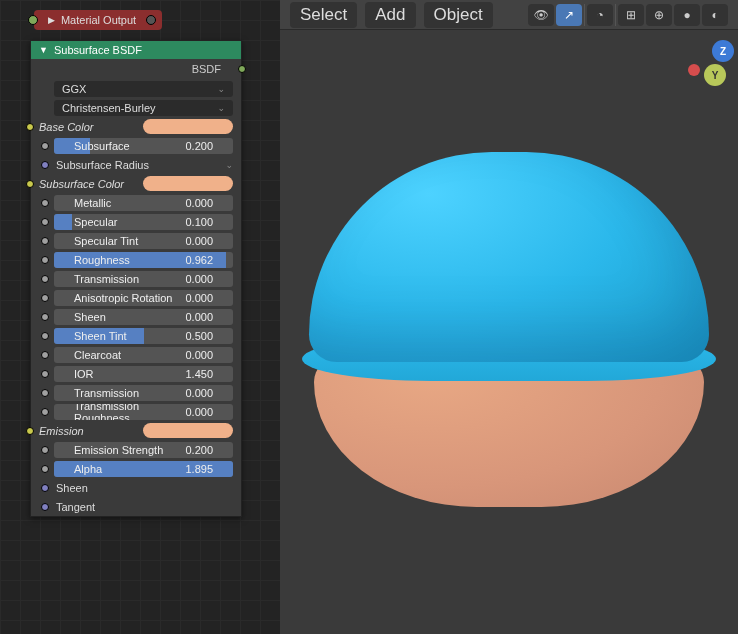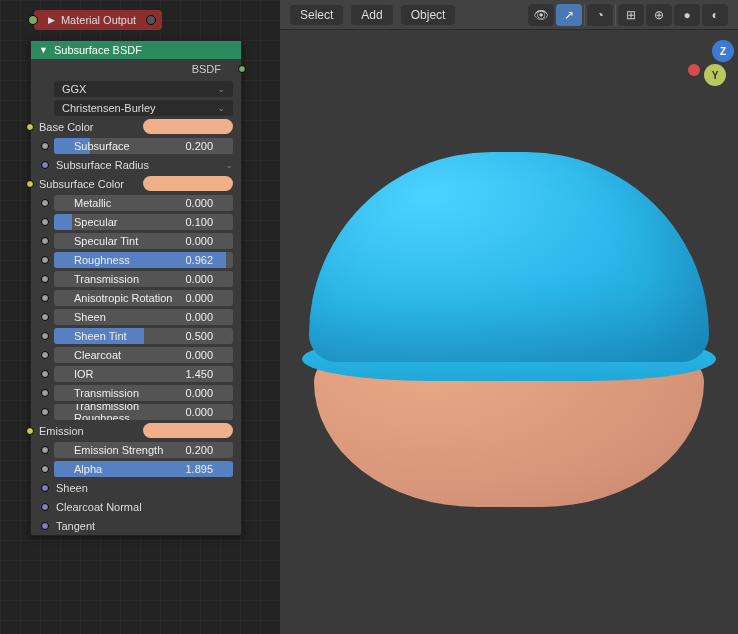--- a/index.html
+++ b/index.html
@@ -17,30 +17,30 @@
 .bsdf-row { text-align: right; padding: 4px 20px 4px; background: #3a3a3a; position: relative; }
 .out-dot { position: absolute; right: -5px; top: 6px; width: 8px; height: 8px; border-radius: 50%; background: #7fa85a; border:1px solid #000; }
 .row { height: 19px; display: flex; align-items: center; padding: 0 8px; position: relative; margin-left: 15px; }
 .dot { position: absolute; left: -5px; width: 8px; height: 8px; border-radius: 50%; border:1px solid #000; }
 .dot.yellow { background: #c9c94d; }
 .dot.gray { background: #a0a0a0; }
 .dot.purple { background: #8080c0; }
 .select { flex:1; background: #2b2b2b; border-radius: 3px; padding: 0 8px; height: 16px; display:flex; align-items:center; justify-content:space-between; color:#ddd; }
 .chev { font-size: 9px; color:#888; }
 .color-label-row { display:flex; align-items:center; padding: 0 8px; height:19px; position:relative; }
-.color-label-row .lbl { flex:1; color:#ddd; }
+.color-label-row .lbl { flex:1; color:#ddd;font-style:italic; }
 .swatch { width: 90px; height: 15px; border-radius: 8px; }
 .peach { background: #f0b18a; }
 .slider { flex:1; background: #545454; border-radius: 3px; height: 16px; display:flex; align-items:center; padding:0 20px; justify-content:space-between; color:#eee; position:relative; overflow:hidden; }
 .slider .fill { position:absolute; left:0; top:0; bottom:0; background:#5680c2; }
 .slider .lab, .slider .val { position:relative; z-index:1; }
 .txt-label { flex:1; color:#ddd; padding-left:2px; }
 .panel-right { flex:1; background: #3a3a3a; position: relative; }
 .toolbar { height: 30px; display:flex; align-items:center; gap:8px; padding: 0 10px; background: #424242; border-bottom: 1px solid #2a2a2a; }
-.tool-btn { background: #333; border-radius: 4px; padding: 3px 10px; color: #ddd; font-size: 12px; cursor: pointer; }
+.tool-btn { background: #333; border-radius: 4px; padding: 3px 10px; color: #ddd; font-size: 17px; cursor: pointer; }
 .icon-cluster { display:flex; gap:2px; margin-left:auto; }
 .ic-btn { width: 26px; height: 22px; background: #333; border-radius: 4px; display:flex; align-items:center; justify-content:center; color:#ccc; font-size:12px; }
 .ic-btn.blue { background:#4a78b5; color:#fff; }
 .divider { width:1px; height:22px; background:#555; }
 .viewport { position:absolute; top:30px; left:0; right:0; bottom:0; display:flex; align-items:center; justify-content:center; }
 .gizmo { position:absolute; top:20px; right:8px; }
 .gz-ball { width:22px; height:22px; border-radius:50%; display:flex; align-items:center; justify-content:center; font-size:10px; font-weight:bold; }
 .gz-z { background:#3d7ad6; color:#fff; position:absolute; top:-10px; right:-4px; }
 .gz-y { background:#b8c85a; color:#333; position:absolute; top:14px; right:4px; }
 .gz-x { background:#d64d4d; position:absolute; top:14px; right:30px; width:12px; height:12px; }
@@ -222,24 +222,20 @@
             <span class="val">1.895</span>
           </div>
         </div>
 
       <div class="row">
           <span class="dot purple"></span>
           <span class="txt-label">Sheen</span>
         </div>
       <div class="row">
           <span class="dot purple"></span>
-          <span class="txt-label">Clearcoat Normal</span>
-        </div>
-      <div class="row">
-          <span class="dot purple"></span>
           <span class="txt-label">Tangent</span>
         </div>
     </div>
   </div>
 </div>
 
 <div class="panel-right">
 
   <div class="toolbar">
     <div class="tool-btn">Select</div>

